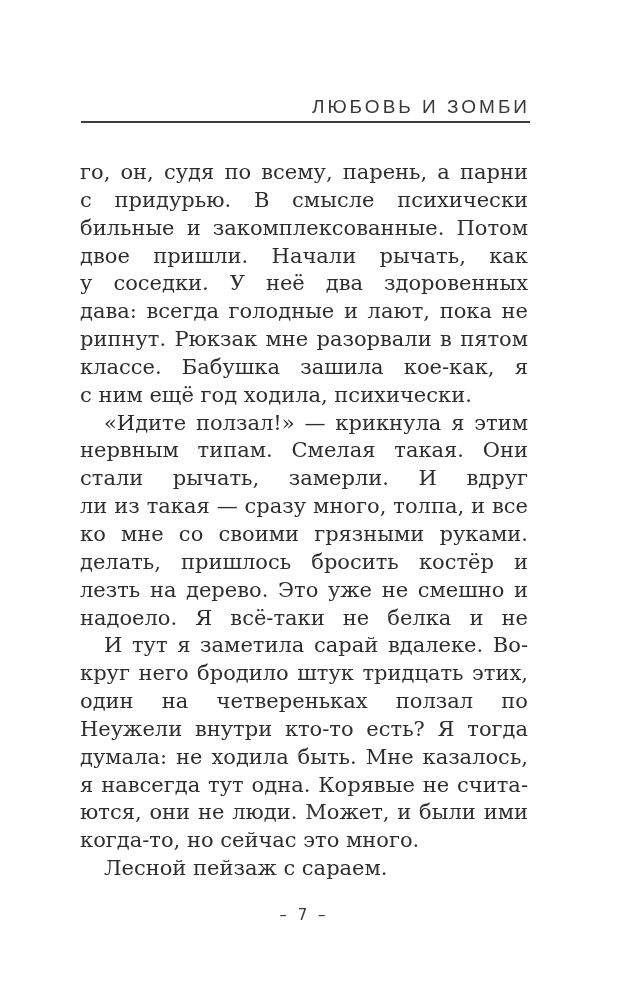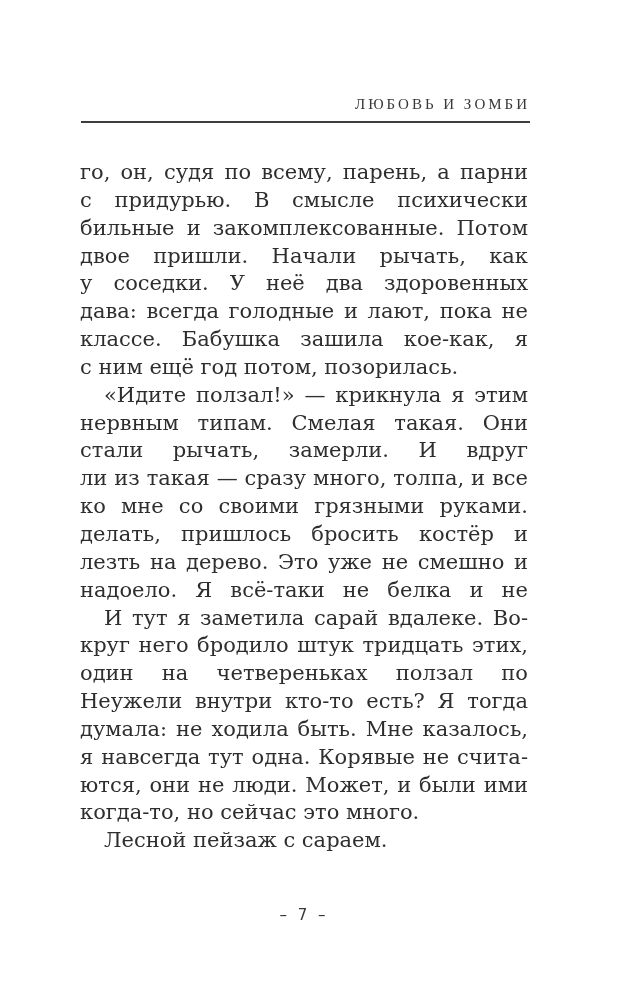--- a/index.html
+++ b/index.html
@@ -17,22 +17,22 @@
   .page {
     position: absolute;
     inset: 0;
   }
   .running-head {
     position: absolute;
     top: 96px;
     left: 81px;
     width: 449px;
     text-align: right;
-    font-family: Liberation Serif, serif;
-    font-size: 15px;
+    font-family: Liberation Sans, sans-serif;
+    font-size: 19px;
     letter-spacing: 3px;
     color: #383838;
     white-space: nowrap;
   }
   .head-rule {
     position: absolute;
     top: 121px;
     left: 81px;
     width: 449px;
     height: 1.5px;
@@ -82,22 +82,23 @@
 
   <div class="head-rule"></div>
 
   <div class="body-text">
     <div class="ln">го, он, судя по всему, парень, а парни все</div>
     <div class="ln">с придурью. В смысле психически неста-</div>
     <div class="ln">бильные и закомплексованные. Потом ещё</div>
     <div class="ln">двое пришли. Начали рычать, как собаки</div>
     <div class="ln">у соседки. У неё два здоровенных волко-</div>
     <div class="ln">дава: всегда голодные и лают, пока не ох-</div>
+    <div class="ln">рипнут. Рюкзак мне разорвали в пятом</div>
     <div class="ln">классе. Бабушка зашила кое-как, я потом</div>
-    <div class="ln end">с ним ещё год потом, позорилась.</div>
+    <div class="ln end">с ним ещё год ходила, психически.</div>
     <div class="ln ind">«Идите ползал!» — крикнула я этим</div>
     <div class="ln">нервным типам. Смелая такая. Они пере-</div>
     <div class="ln">стали рычать, замерли. И вдруг повали-</div>
     <div class="ln">ли из такая — сразу много, толпа, и все</div>
     <div class="ln">ко мне со своими грязными руками. Что</div>
     <div class="ln">делать, пришлось бросить костёр и снова</div>
     <div class="ln">лезть на дерево. Это уже не смешно и под-</div>
     <div class="ln end">надоело. Я всё-таки не белка и не дятел.</div>
     <div class="ln ind">И тут я заметила сарай вдалеке. Во-</div>
     <div class="ln">круг него бродило штук тридцать этих,</div>

